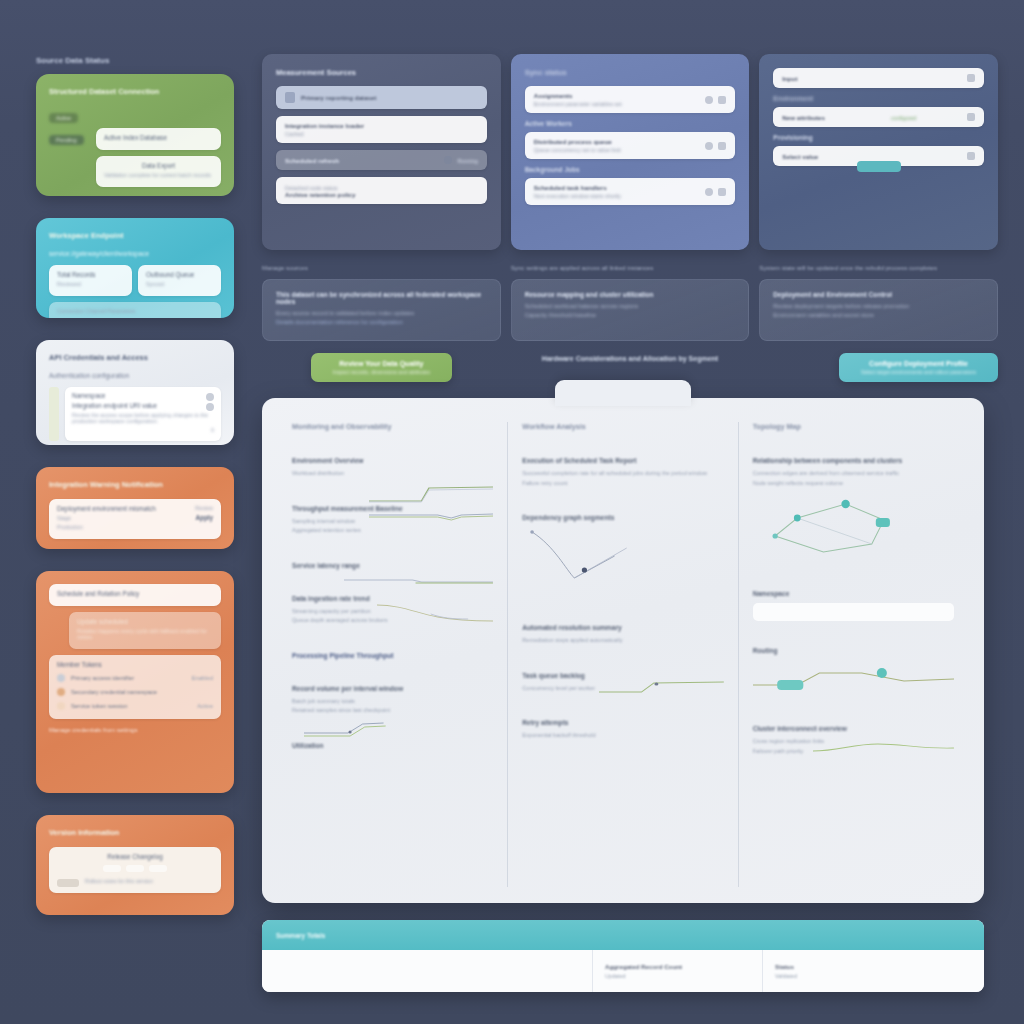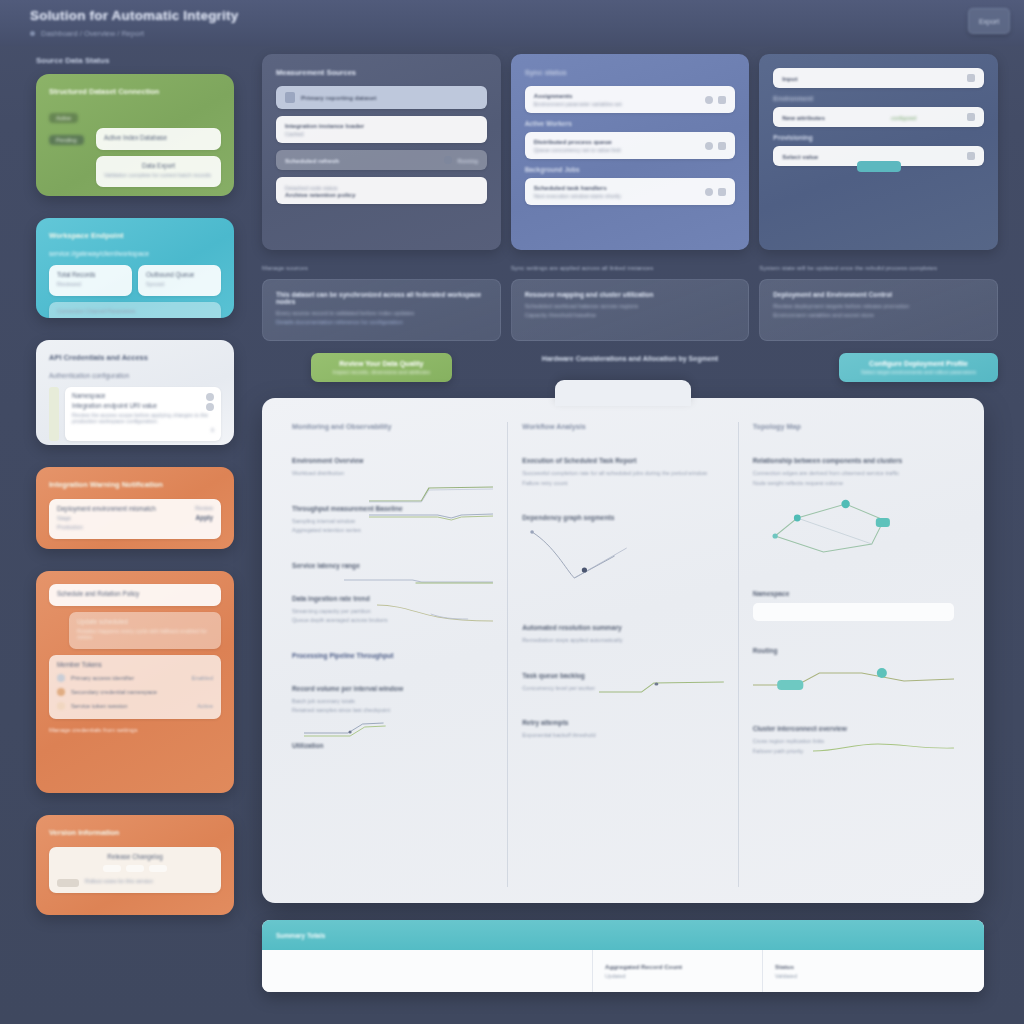--- a/index.html
+++ b/index.html
@@ -226,30 +226,20 @@
   .bt-c2 { flex: 0 0 170px; }
   .bt-c3 { flex: 1; }
   .bt-v { font-size: 6.2px; color: #5c6578; font-weight: 600; filter: blur(1.1px); }
   .bt-s { font-size: 5.4px; color: #9aa3b4; filter: blur(1.2px); }
 </style>
 </head>
 <body>
 
 <div class="app">
 
-  <div class="header">
-    <div class="header-title tx-strong">Solution for Automatic Integrity</div>
-    <div class="header-sub">
-      <span class="dot"></span>
-      <span>Dashboard / Overview / Report</span>
-    </div>
-    <div class="header-btn">
-      <span>Export</span>
-    </div>
-  </div>
 
   <div class="left-col">
     <div class="left-label tx">Source Data Status</div>
 
     <div class="lcard green">
       <div class="lcard-title tx">Structured Dataset Connection</div>
       <div class="pill tx-soft">Active</div>
       <div style="display:flex;gap:7px;align-items:flex-start;">
         <div style="flex:0 0 40px;">
           <div class="pill dark tx-soft">Pending</div>

